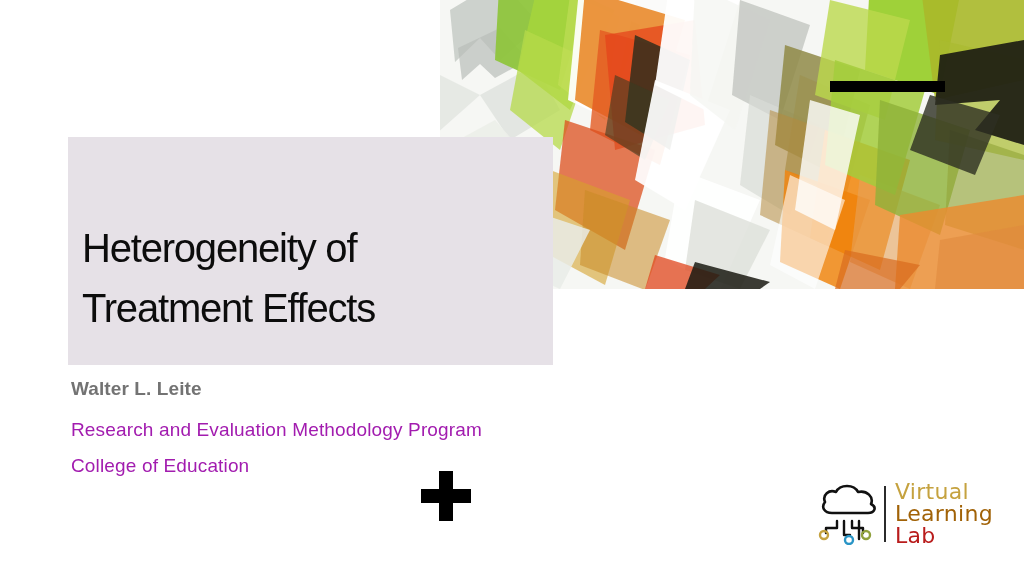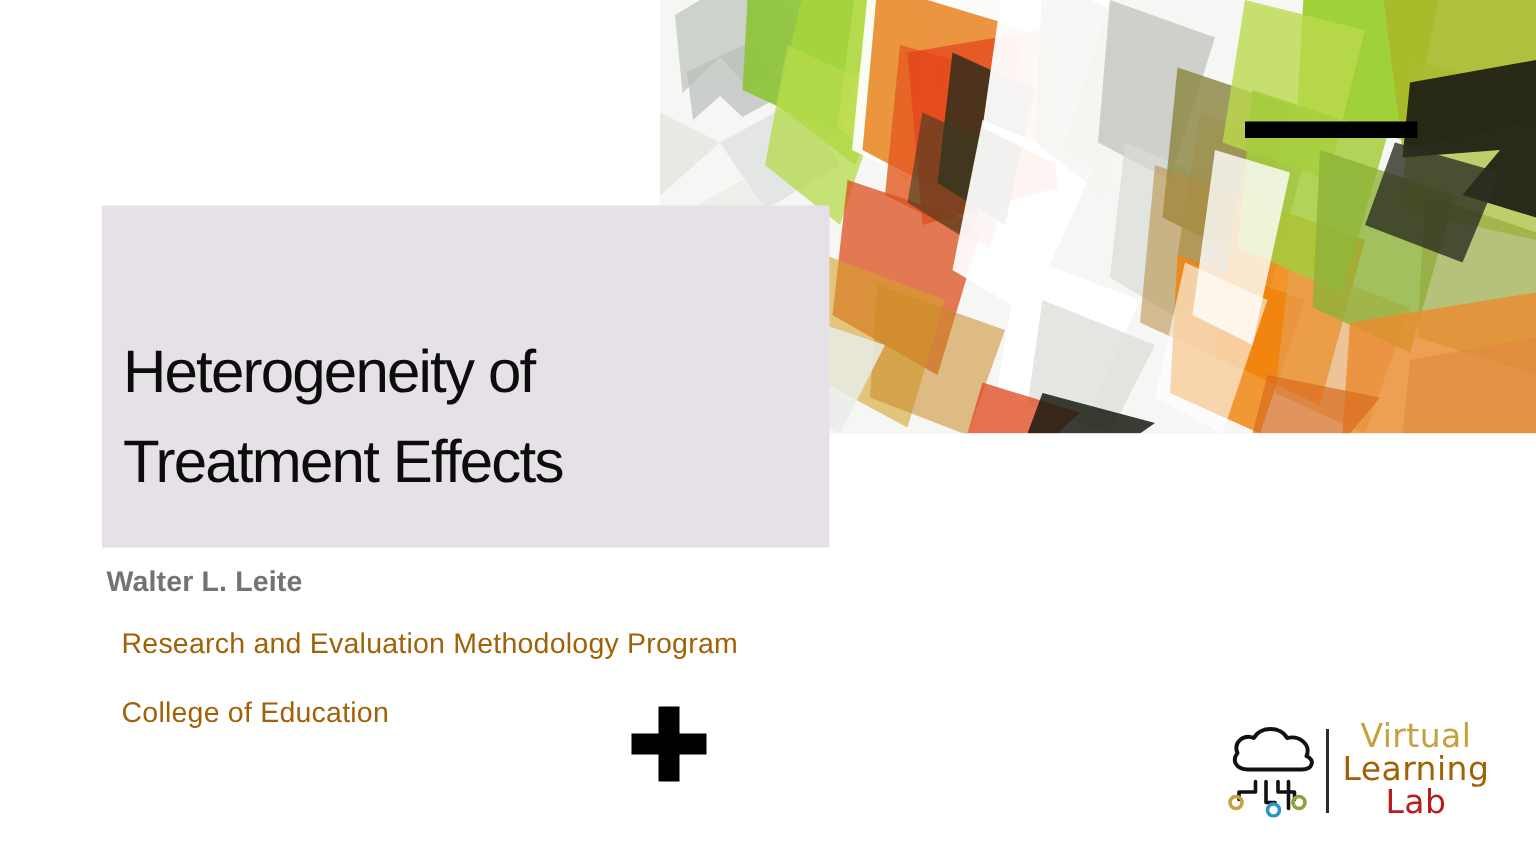--- a/index.html
+++ b/index.html
@@ -77,24 +77,24 @@
     font-size: 19px;
     font-weight: bold;
     color: #737373;
     letter-spacing: 0.1px;
     line-height: 26px;
     margin: 0 0 10px 0;
   }
   .affil-line {
     font-size: 19px;
     font-weight: 400;
-    color: #a16207;
+    color: #a21caf;
     line-height: 36px;
     letter-spacing: 0.15px;
-    margin: 10px;
+    margin: 0;
   }
 
   
   #plus-mark {
     position: absolute;
     left: 421px;
     top: 471px;
     width: 50px;
     height: 50px;
   }
@@ -135,21 +135,20 @@
     height: 56px;
     background: #2b2b2b;
     margin: 0 9px 0 2px;
     flex: 0 0 auto;
   }
   #vll-wordmark {
     display: flex;
     flex-direction: column;
     justify-content: center;
     line-height: 1.0;
-    text-align: center;
   }
   #vll-wordmark span {
     font-family: "DejaVu Sans", sans-serif;
     font-size: 22px;
     font-weight: 400;
     letter-spacing: 0.3px;
     display: block;
     margin: 0;
     padding: 0;
   }

